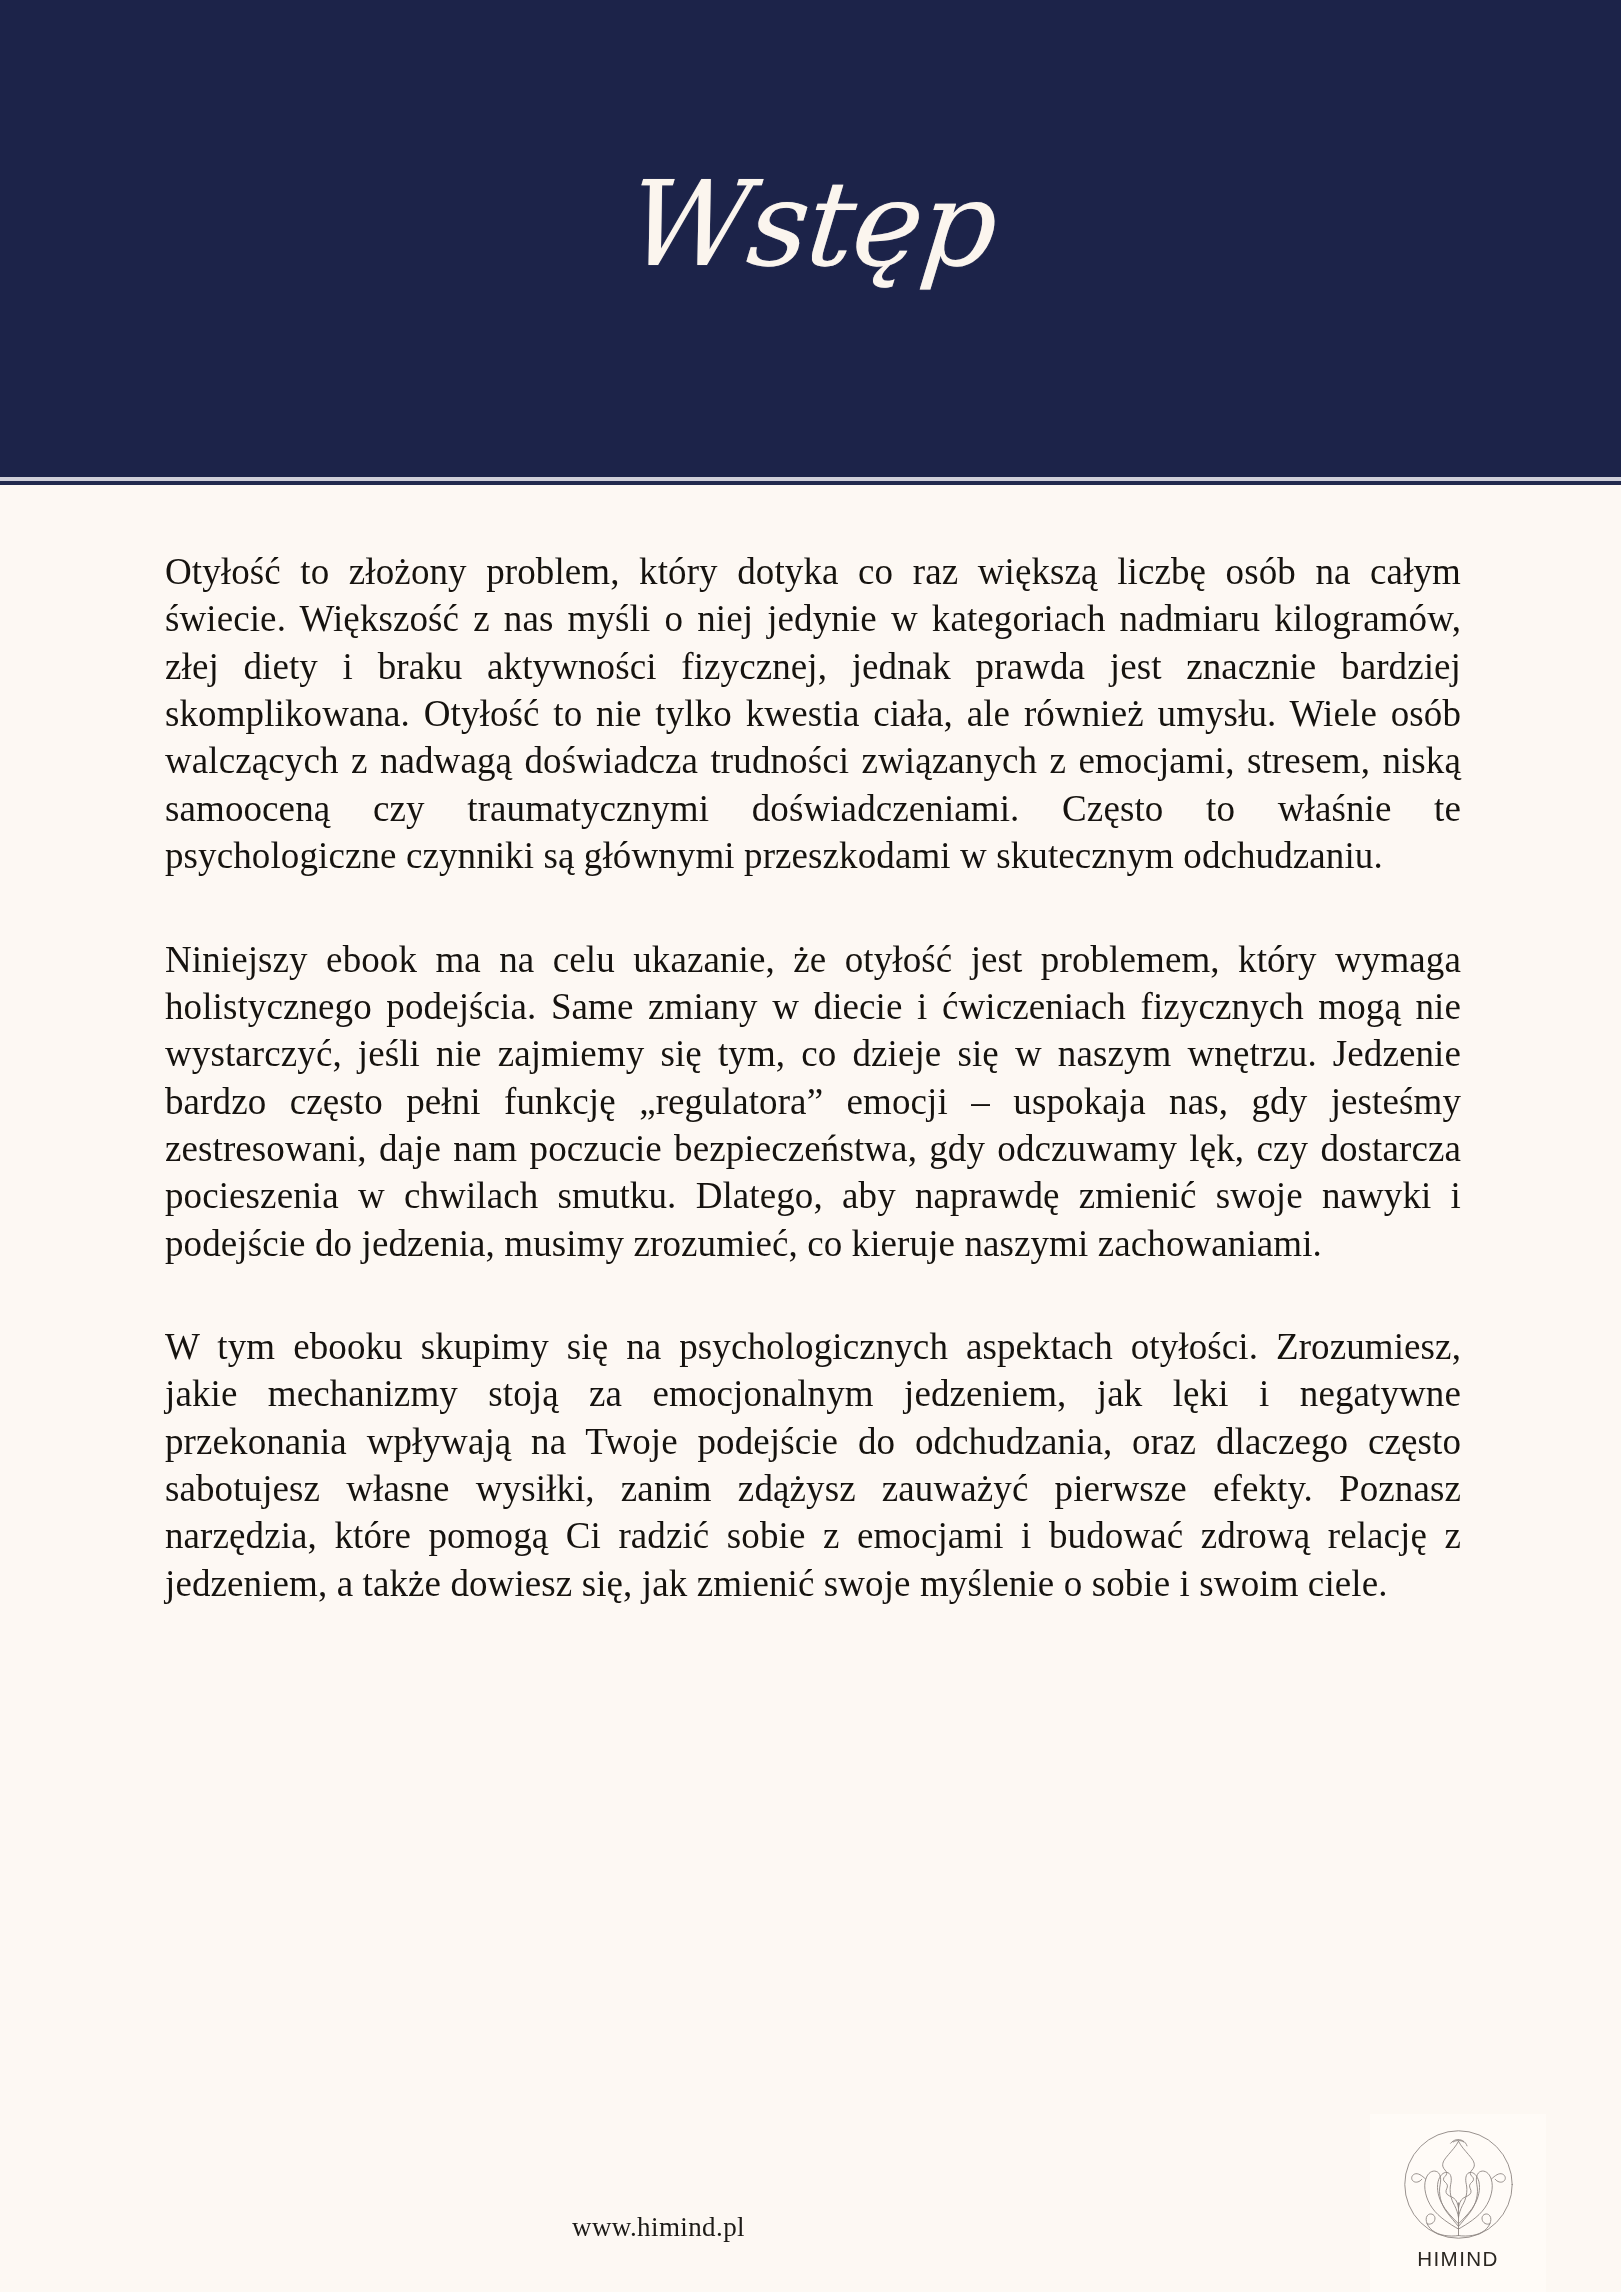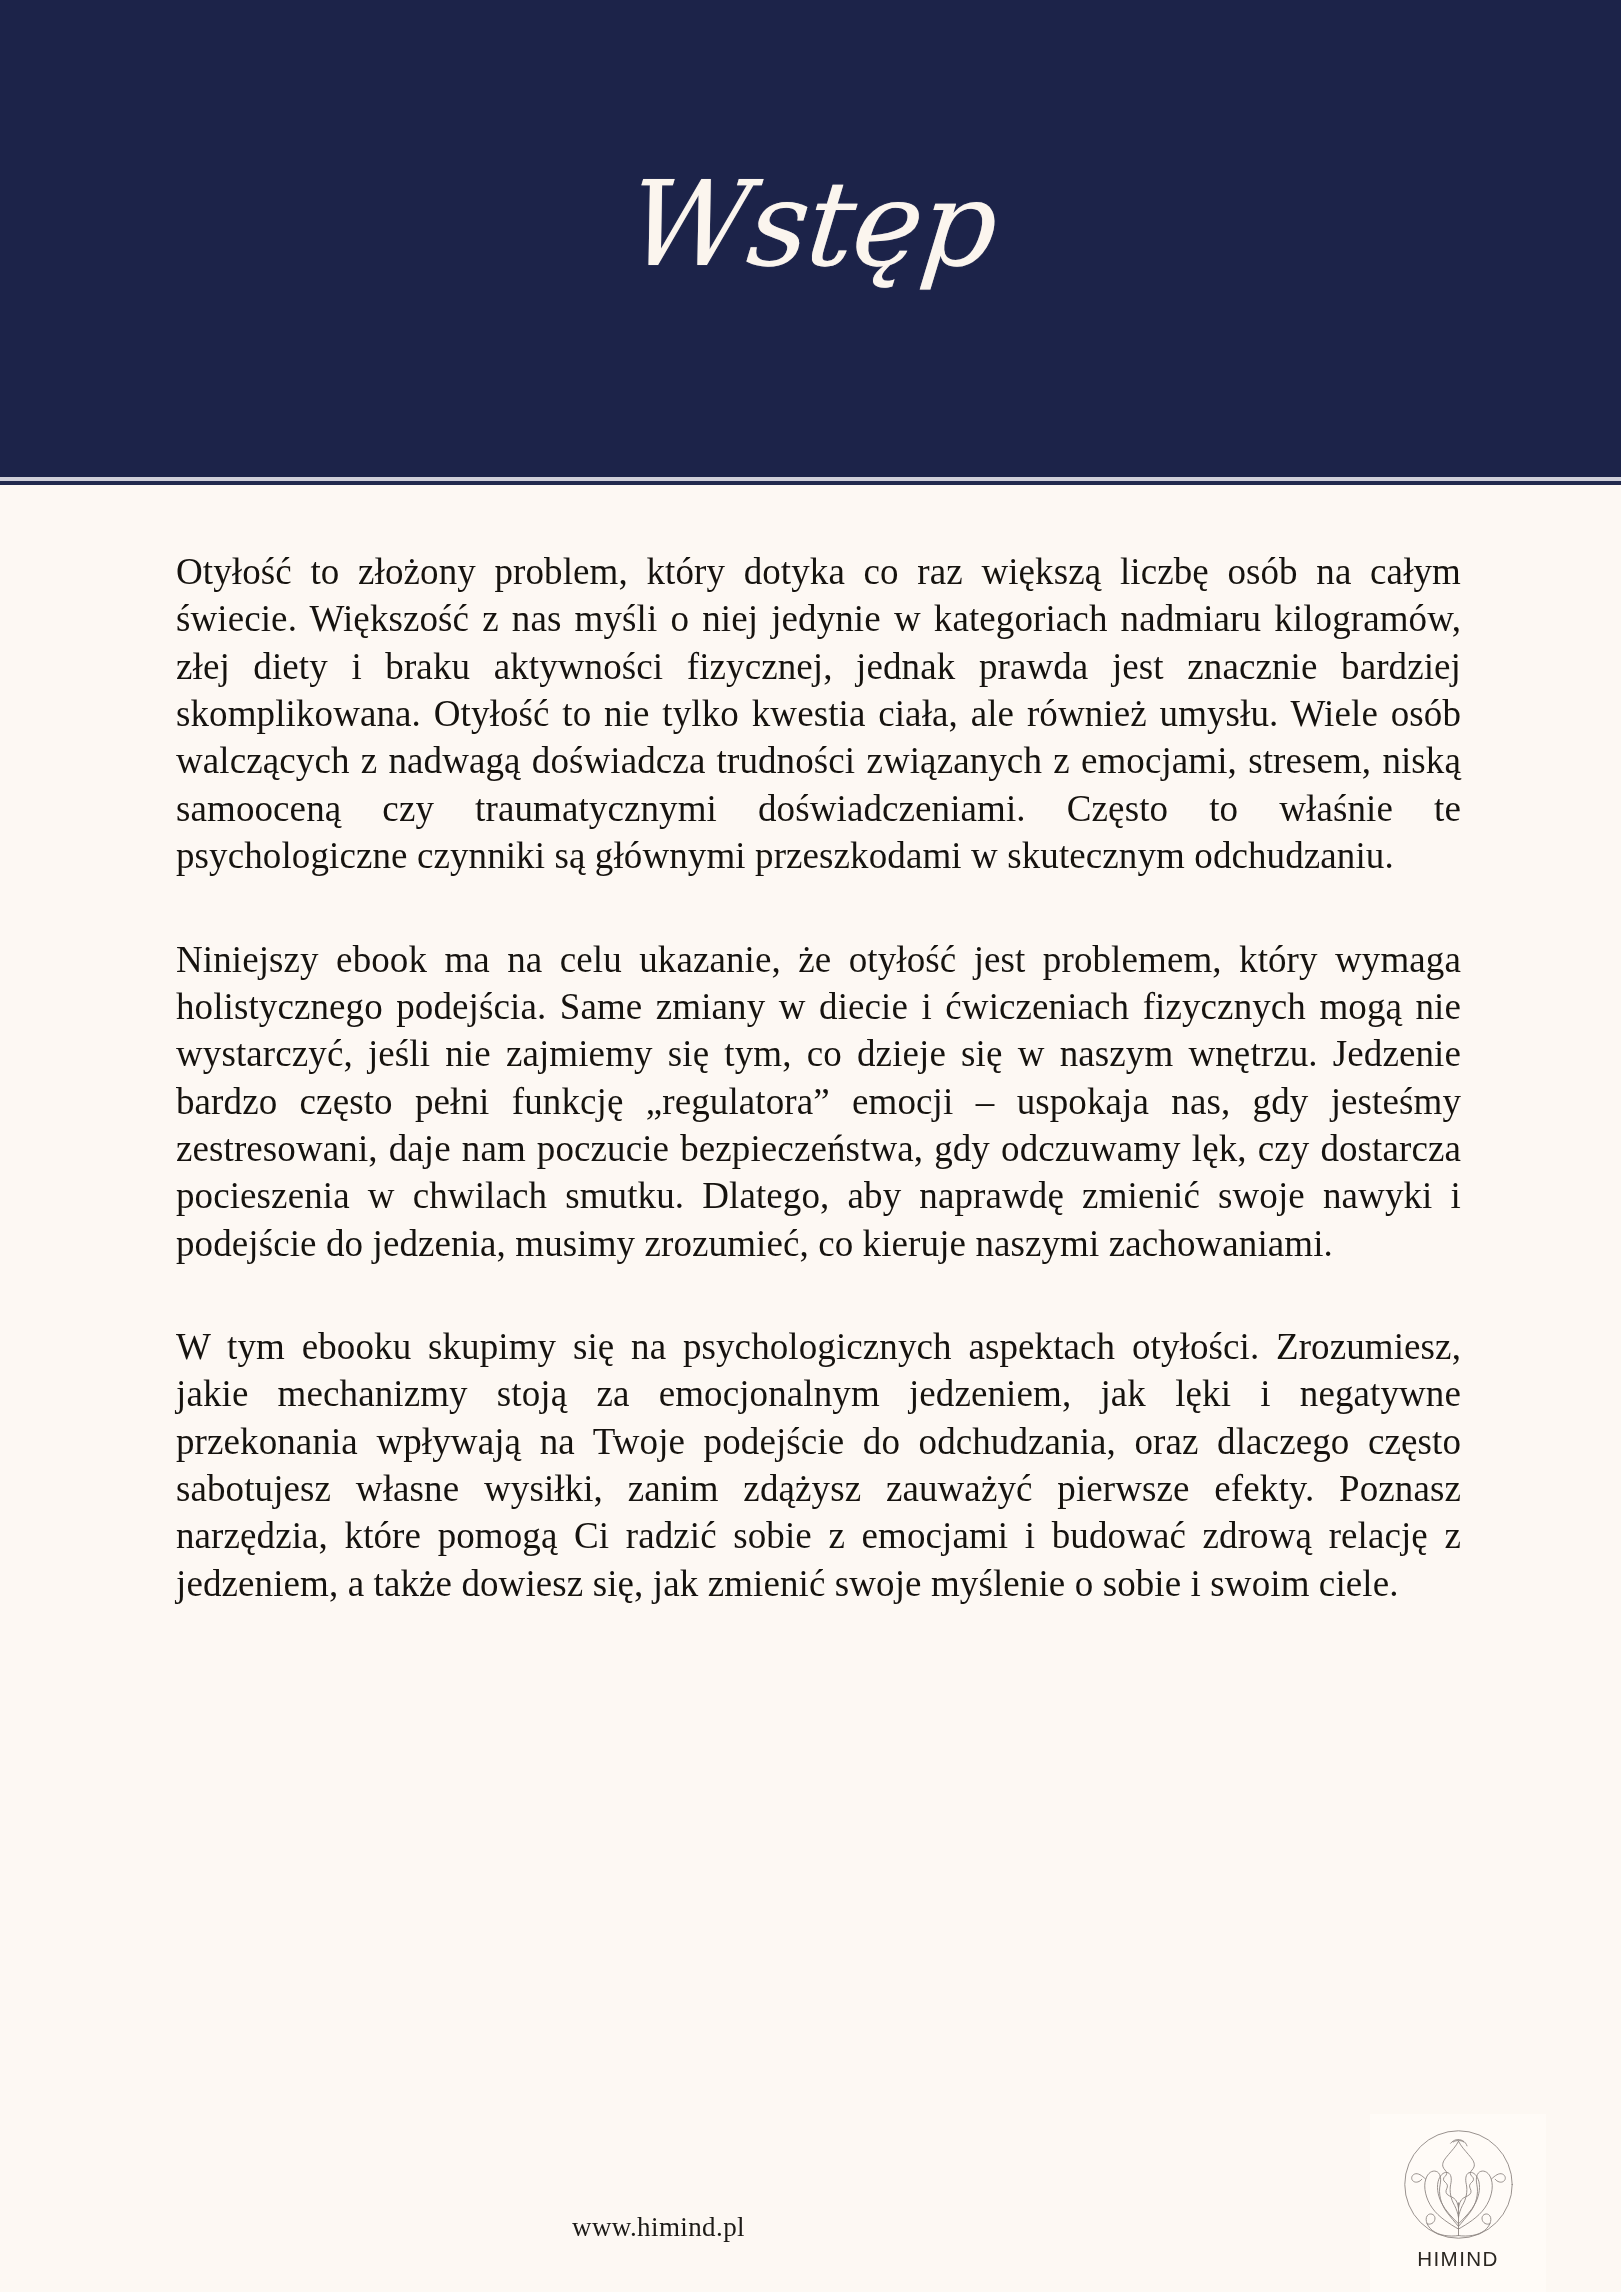--- a/index.html
+++ b/index.html
@@ -60,21 +60,21 @@
   }
 
   
   .content {
     position: absolute;
     left: 161px;
     top: 548px;
     width: 1300px;
   }
   .para {
-    margin: 0 0 56px 15px;
+    margin: 0 0 56px 4px;
     font-size: 37px;
     line-height: 1.28;
     color: #16130f;
     text-align: justify;
     text-justify: inter-word;
     letter-spacing: 0.1px;
   }
   .para:last-child {
     margin-bottom: 0;
   }

